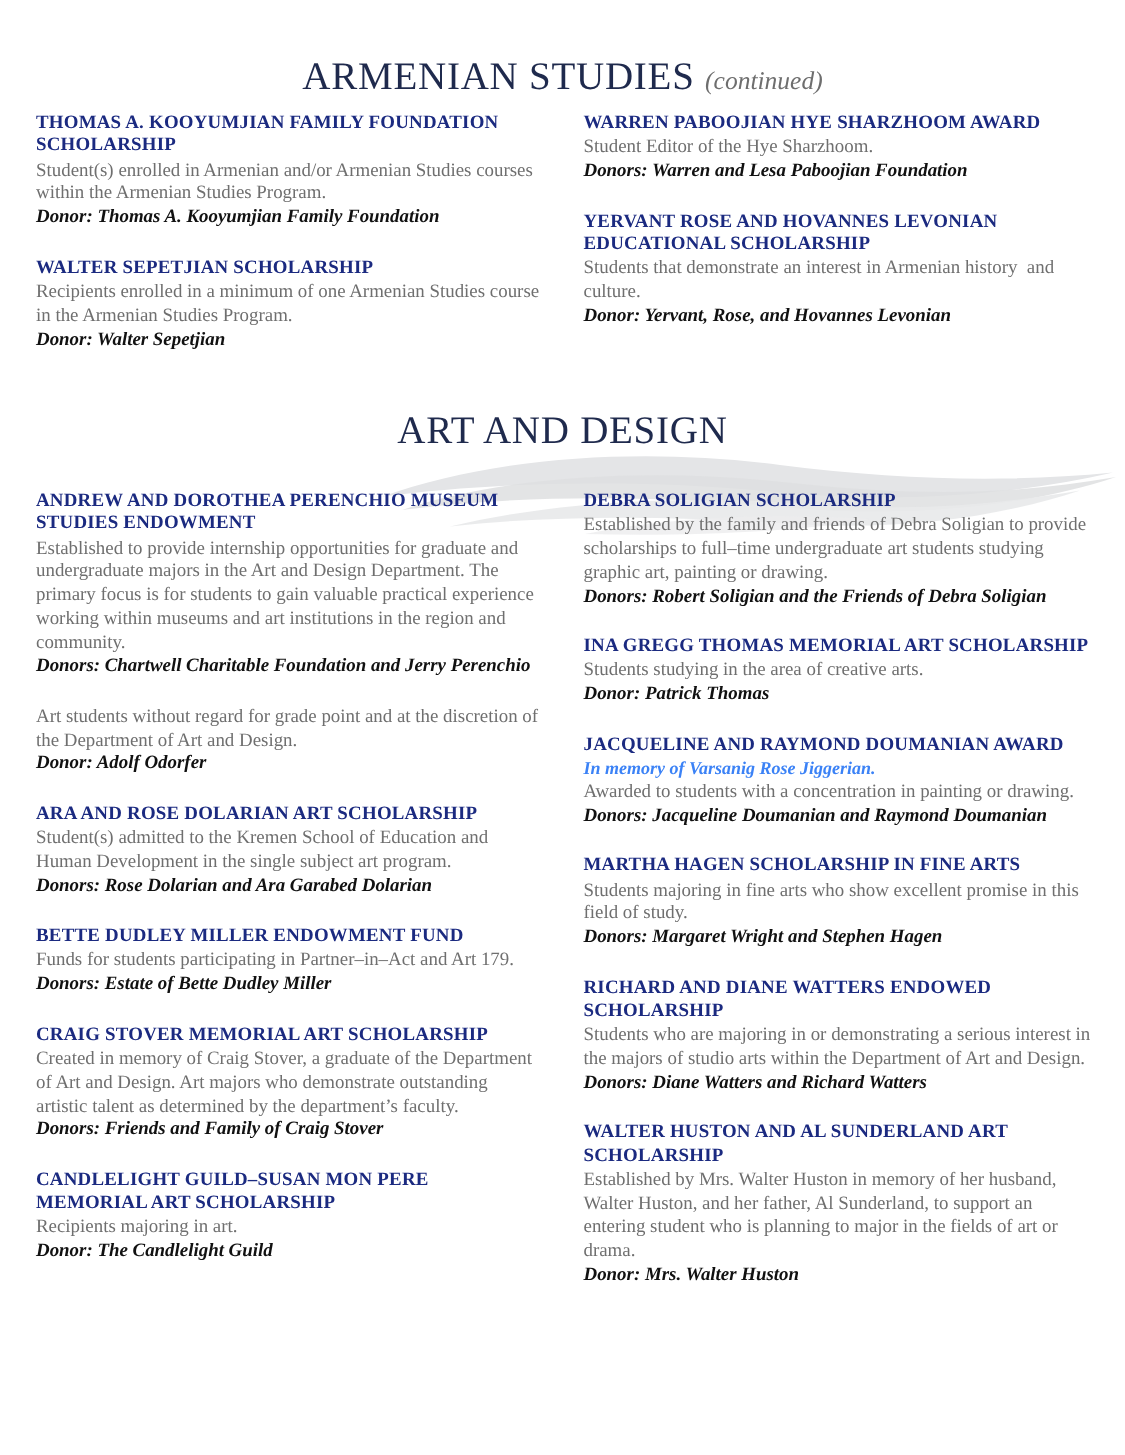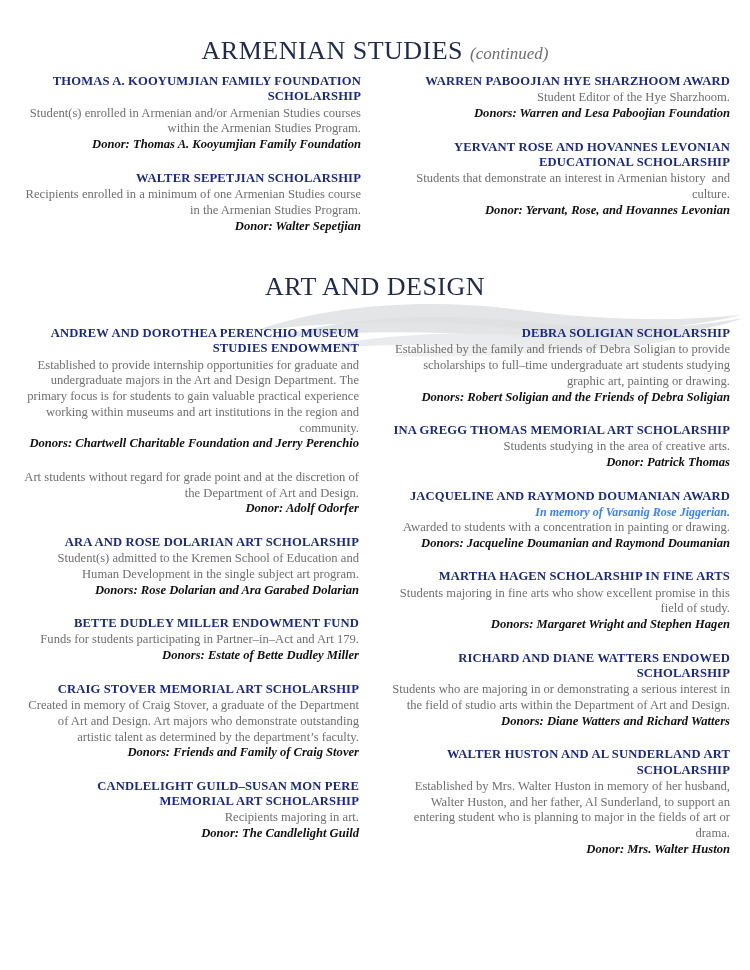--- a/index.html
+++ b/index.html
@@ -85,21 +85,21 @@
 
   #art-columns {
     padding: 0 6px;
     margin-top: 20px;
   }
   #art-columns .col.left  { padding: 0 16px 0 18px; }
   #art-columns .col.right { padding: 0 14px 0 14px; }
 
   
   .entry {
-    text-align: right;
+    text-align: left;
     margin-bottom: 18px;
   }
   .entry:last-child { margin-bottom: 0; }
 
   .entry-title {
     color: #1b2a80;
     font-weight: bold;
     font-size: 12.6px;
     line-height: 1.22;
     letter-spacing: 0.15px;
@@ -245,21 +245,21 @@
       </div>
 
       <div class="entry">
         <div class="entry-title">MARTHA HAGEN SCHOLARSHIP IN FINE ARTS</div>
         <div class="entry-desc">Students majoring in fine arts who show excellent promise in this field of study.</div>
         <div class="entry-donor">Donors: Margaret Wright and Stephen Hagen</div>
       </div>
 
       <div class="entry">
         <div class="entry-title">RICHARD AND DIANE WATTERS ENDOWED SCHOLARSHIP</div>
-        <div class="entry-desc">Students who are majoring in or demonstrating a serious interest in the field of studio arts within the Department of Art and Design.</div>
+        <div class="entry-desc">Students who are majoring in or demonstrating a serious interest in the majors of studio arts within the Department of Art and Design.</div>
         <div class="entry-donor">Donors: Diane Watters and Richard Watters</div>
       </div>
 
       <div class="entry">
         <div class="entry-title">WALTER HUSTON AND AL SUNDERLAND ART SCHOLARSHIP</div>
         <div class="entry-desc">Established by Mrs. Walter Huston in memory of her husband, Walter Huston, and her father, Al Sunderland, to support an entering student who is planning to major in the fields of art or drama.</div>
         <div class="entry-donor">Donor: Mrs. Walter Huston</div>
       </div>
 
     </div>

